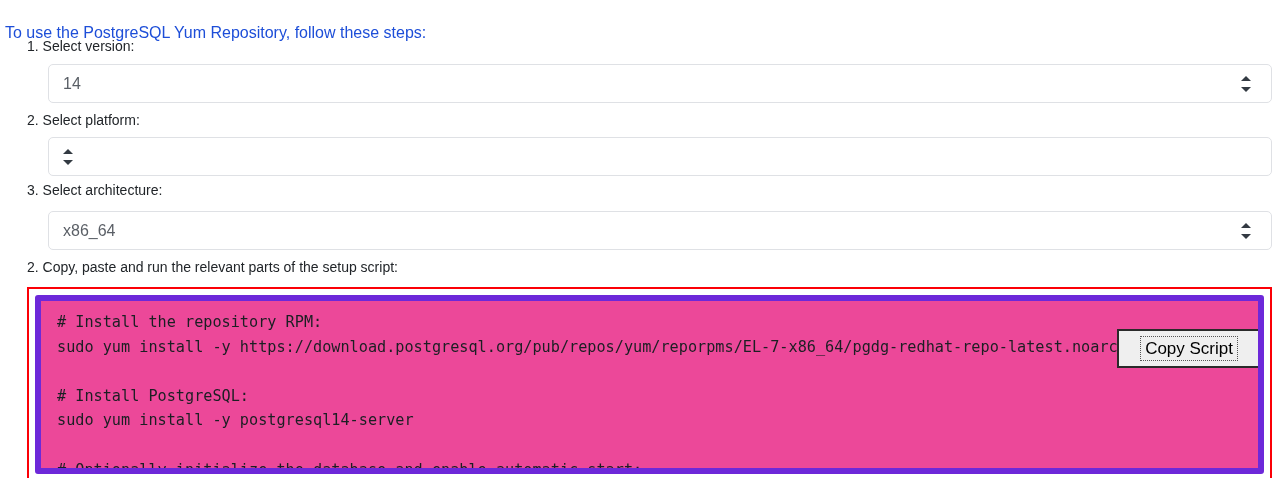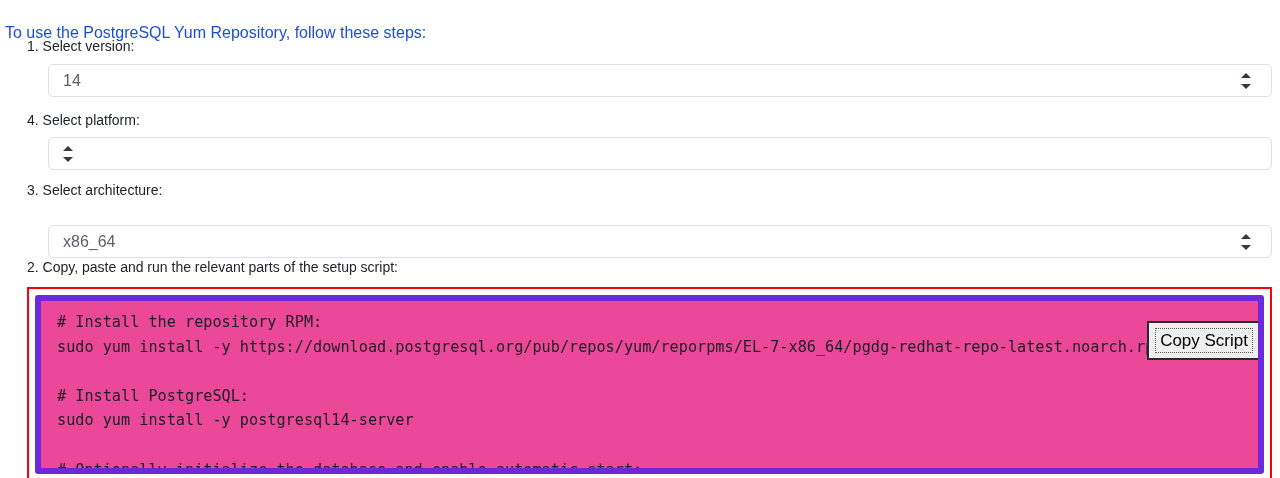--- a/index.html
+++ b/index.html
@@ -39,21 +39,21 @@
     font-size: 14px;
     line-height: 20px;
     color: #212529;
     white-space: nowrap;
   }
 
   .select-wrap {
     position: absolute;
     left: 48px;
     width: 1224px;
-    height: 33px;
+    height: 39px;
     box-sizing: border-box;
     background: #ffffff;
     border: 1px solid #dfe1e5;
     border-radius: 5px;
     display: flex;
     align-items: center;
     padding: 0 14px;
   }
   .select-value {
     font-size: 16px;
@@ -117,25 +117,25 @@
     font-family: "DejaVu Sans Mono", monospace;
     font-size: 15.2px;
     line-height: 24.6px;
     color: #1b1f23;
     white-space: pre;
   }
 
   .copy-btn {
     position: absolute;
     right: -3px;
-    top: 20px;
+    top: 28px;
     box-sizing: border-box;
     background: #efefef;
     border: 2px solid #2a2a2a;
-    padding: 5px 6px;
+    padding: 5px 21px;
     font-family: "Liberation Sans", sans-serif;
     font-size: 17px;
     line-height: 21px;
     color: #000000;
     cursor: pointer;
     z-index: 5;
     text-align: center;
   }
   .copy-btn .focus-ring {
     display: block;
@@ -149,27 +149,27 @@
 <div class="page">
 
   <div class="intro">To use the PostgreSQL Yum Repository, follow these steps:</div>
 
   <div class="step-label" style="top:36px">1. Select version:</div>
   <div class="select-wrap" style="top:64px">
     <span class="select-value">14</span>
     <span class="select-arrows"></span>
   </div>
 
-  <div class="step-label" style="top:110px">4. Select platform:</div>
+  <div class="step-label" style="top:110px">2. Select platform:</div>
   <div class="select-wrap" style="top:137px">
     <span class="select-arrows"></span>
   </div>
 
   <div class="step-label" style="top:180px">3. Select architecture:</div>
-  <div class="select-wrap" style="top:225px">
+  <div class="select-wrap" style="top:211px">
     <span class="select-value">x86_64</span>
     <span class="select-arrows"></span>
   </div>
 
   <div class="step-label" style="top:257px">2. Copy, paste and run the relevant parts of the setup script:</div>
 
   <div class="code-outer">
     <div class="code-inner">
       <pre class="code-text"># Install the repository RPM:
 sudo yum install -y https://download.postgresql.org/pub/repos/yum/reporpms/EL-7-x86_64/pgdg-redhat-repo-latest.noarch.rpm

